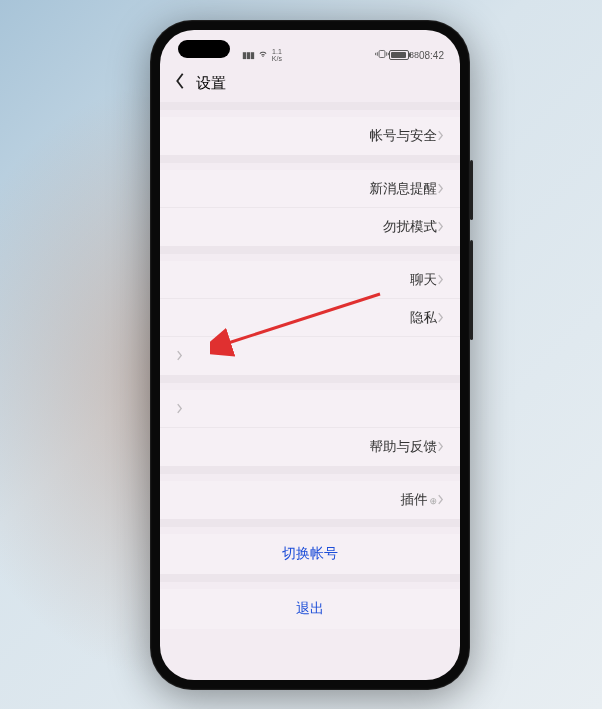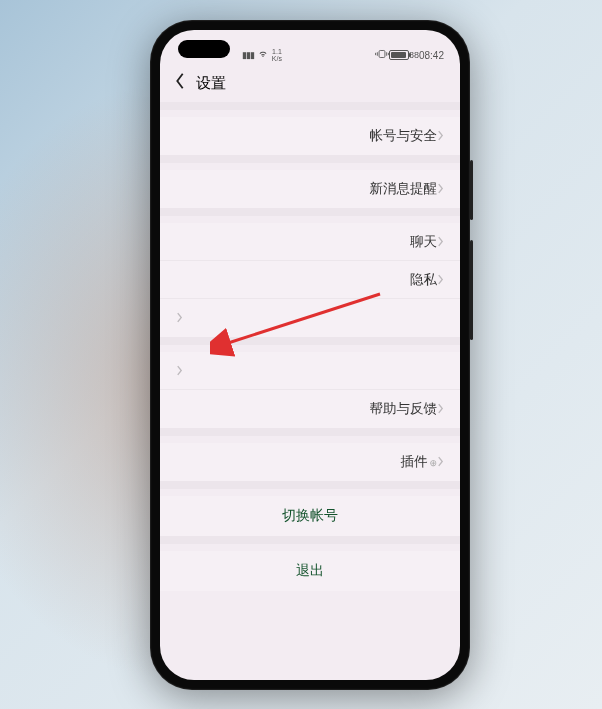--- a/index.html
+++ b/index.html
@@ -87,21 +87,21 @@
     }
     .row:last-child { border-bottom: none; }
     .row-label { font-size: 13.5px; color: #333; flex:1; }
     .chev svg { width:7px; height:11px; }
     .chev { opacity:0.35; }
     .tiny-icon { font-size:9px; color:#aaa; margin-left:2px; }
 
     .action-row {
       height: 40px;
       display:flex; align-items:center; justify-content:center;
-      font-size: 14px; color:#14532d;
+      font-size: 14px; color:#1d4ed8;
     }
 
     .gap { height: 8px; background:#ece5eb; }
 
     .arrow-overlay {
       position:absolute; pointer-events:none;
       left: 210px; top: 286px;
       width: 175px; height: 80px;
       z-index: 20;
     }
@@ -174,20 +174,26 @@
 
       <div class="gap"></div>
 
       <div class="group">
         <div class="row">
           <span class="row-label">新消息提醒</span>
           <span class="chev"><svg viewBox="0 0 8 12" fill="none" stroke="#555" stroke-width="1.5">
                 <polyline points="2,1 6,6 2,11"></polyline>
               </svg></span>
         </div>
+        <div class="row">
+          <span class="row-label">勿扰模式</span>
+          <span class="chev"><svg viewBox="0 0 8 12" fill="none" stroke="#555" stroke-width="1.5">
+                <polyline points="2,1 6,6 2,11"></polyline>
+              </svg></span>
+        </div>
       </div>
 
       <div class="gap"></div>
 
       <div class="group">
         <div class="row">
           <span class="row-label">聊天</span>
           <span class="chev"><svg viewBox="0 0 8 12" fill="none" stroke="#555" stroke-width="1.5">
                 <polyline points="2,1 6,6 2,11"></polyline>
               </svg></span>

